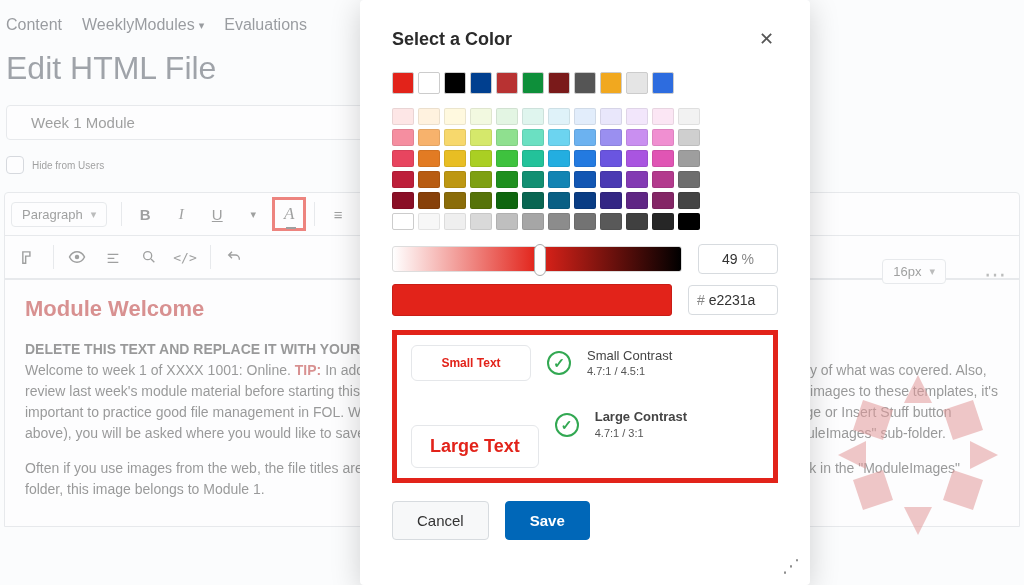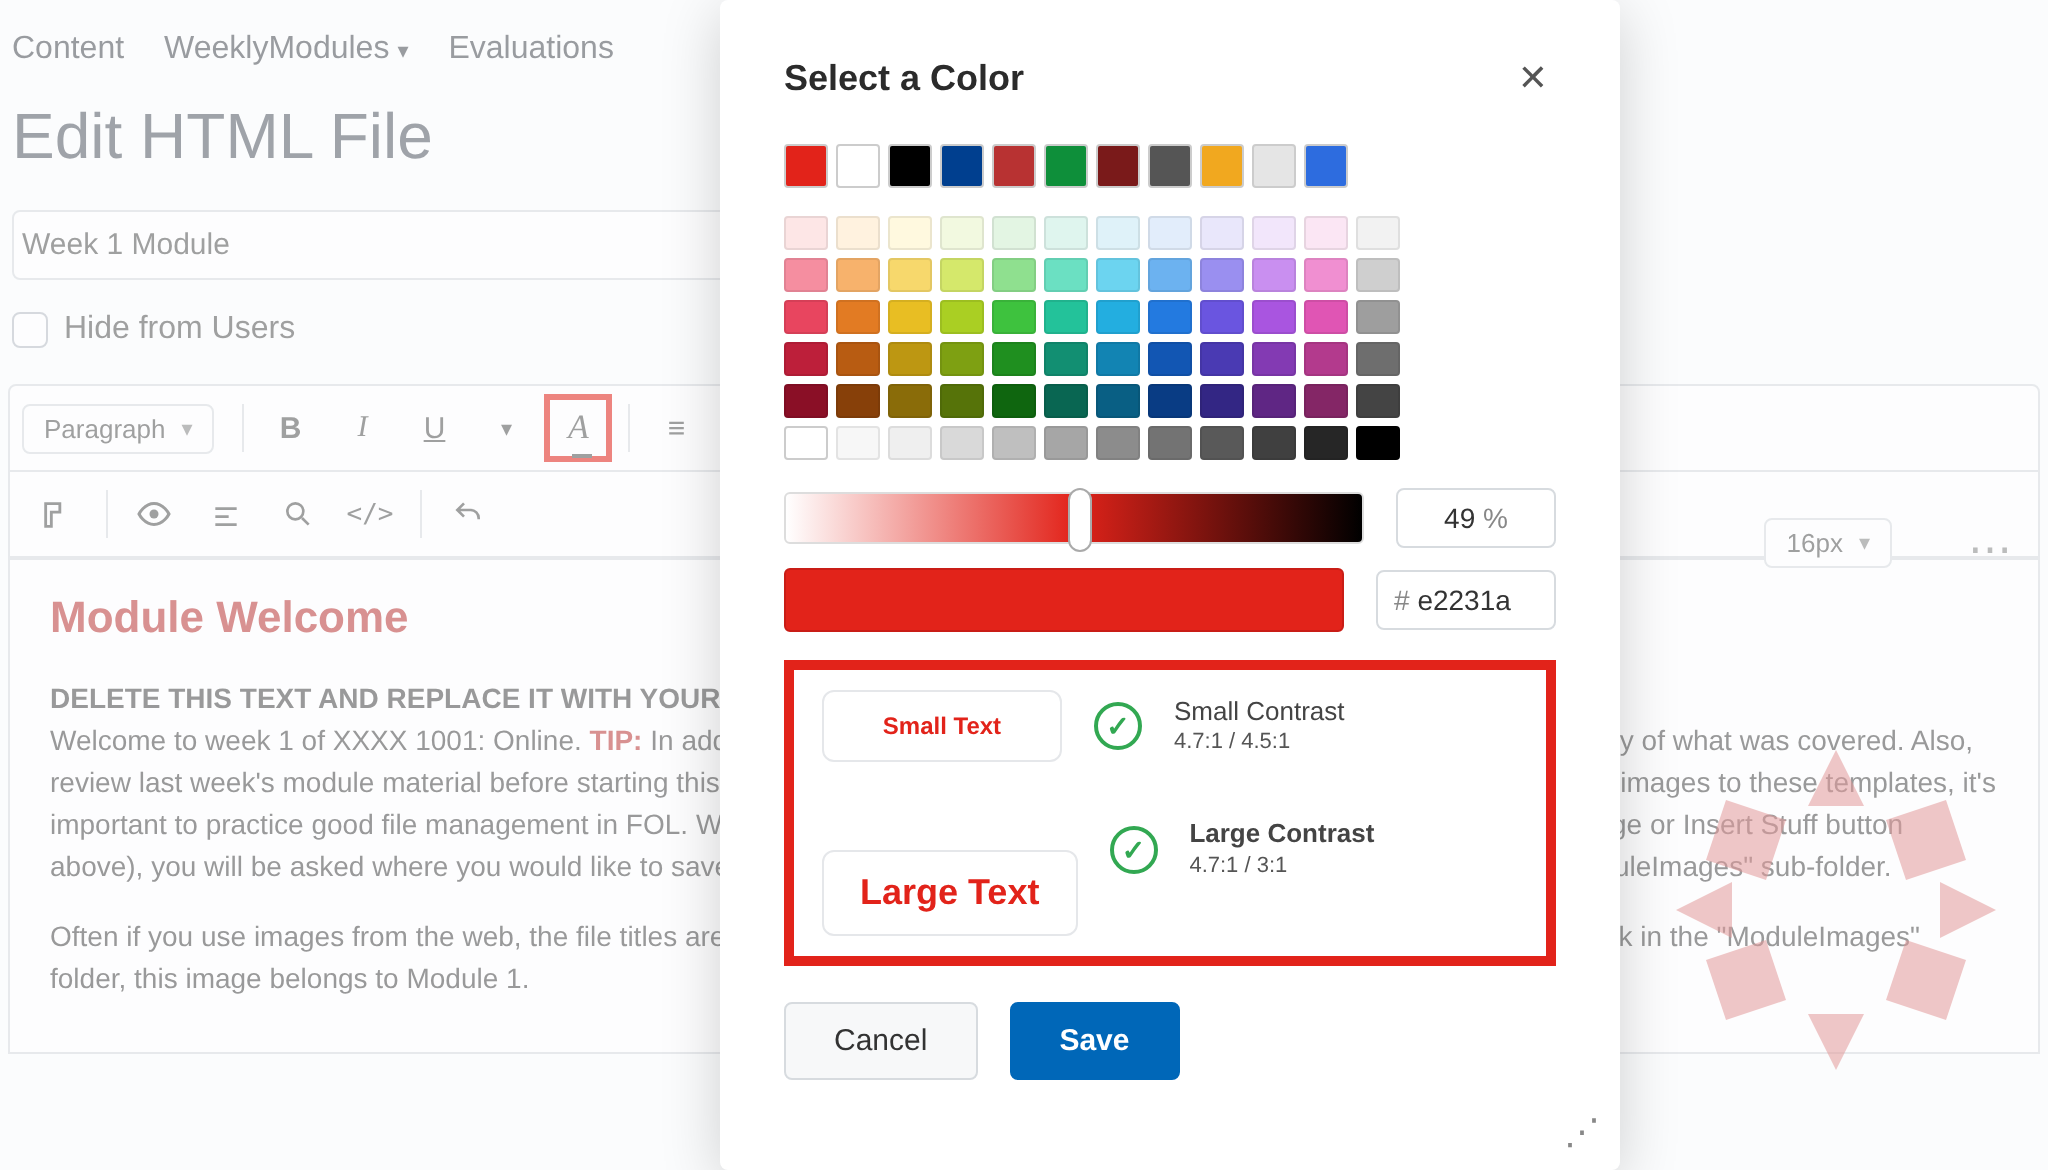--- a/index.html
+++ b/index.html
@@ -39,30 +39,30 @@
     font-weight: 300;
     color: #555c66;
     padding: 0 6px 14px;
   }
 
   
   .title-input {
     margin: 4px 6px 8px;
     border: 1px solid var(--border);
     border-radius: 4px;
-    padding: 8px 4px;
+    padding: 8px 24px;
     width: 460px;
     font-size: 15px;
     color: #555;
     background: #fff;
   }
 
   .hide-row {
     display: flex; align-items: center; gap: 8px;
-    padding: 8px 6px 18px; font-size: 16px; color: #555;
+    padding: 8px 6px 18px; font-size: 10px; color: #555;
   }
   .chk {
     width: 18px; height: 18px;
     border: 1.5px solid #b8bec6;
     border-radius: 4px;
     background: #fff;
   }
 
   
   .toolbar-wrap {

